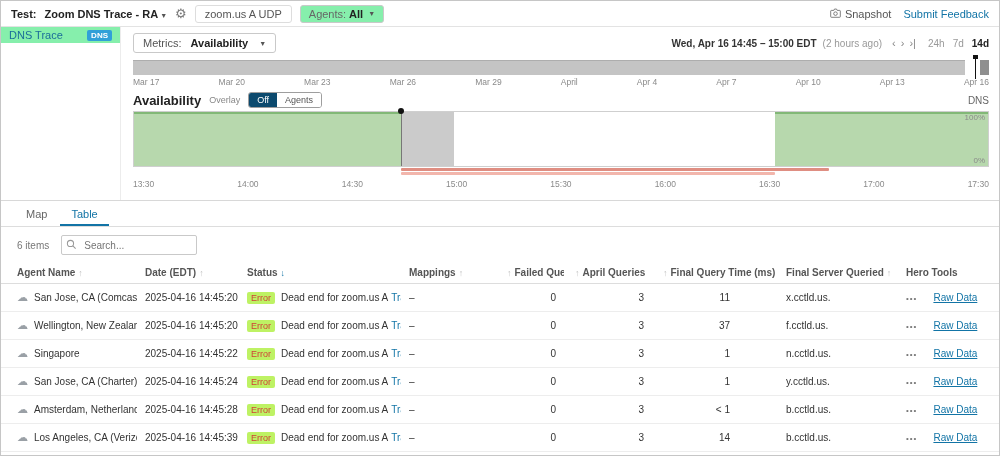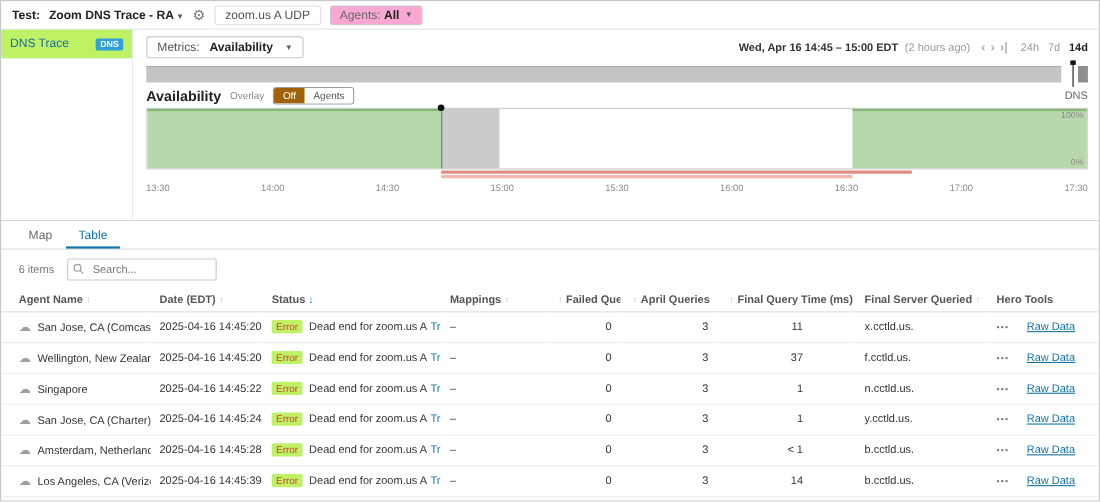--- a/index.html
+++ b/index.html
@@ -6,31 +6,31 @@
   html,body { background:#f4f4f4; }
   body { font-family:"Liberation Sans",sans-serif; font-size:11px; color:#333; }
   .app { width:1000px; height:456px; background:#fff; border:1px solid #c6c6c6; overflow:hidden; display:flex; flex-direction:column; }
 
   
   .topbar { height:26px; flex:0 0 26px; display:flex; align-items:center; padding:0 10px; gap:8px; border-bottom:1px solid #e3e3e3; }
   .test-label, .test-name { font-weight:bold; color:#222; }
   .caret { font-size:7px; color:#555; margin-left:2px; }
   .gear { color:#7a7a7a; font-size:13px; cursor:pointer; }
   .meta-box { color:#555; padding:2px 9px; border:1px solid #ddd; border-radius:3px; background:#fff; }
-  .agents-btn { display:flex; align-items:center; gap:3px; background:#f9a8d4; border:1px solid #c9c9c9; border-radius:3px; padding:2px 8px; cursor:pointer; }
+  .agents-btn { display:flex; align-items:center; gap:3px; background:#86efac; border:1px solid #c9c9c9; border-radius:3px; padding:2px 8px; cursor:pointer; }
   .agents-lab { color:#666; }
   .agents-val { font-weight:bold; color:#222; }
   .top-right { margin-left:auto; display:flex; align-items:center; gap:12px; }
   .snapshot { display:flex; align-items:center; gap:4px; color:#555; cursor:pointer; }
   .feedback { color:#1274a6; cursor:pointer; text-decoration:none; }
 
   
   .main { flex:0 0 174px; display:flex; border-bottom:1px solid #d8d8d8; }
   .sidebar { width:120px; flex:0 0 120px; border-right:1px solid #ececec; }
-  .side-item { height:26px; display:flex; align-items:center; justify-content:space-between; padding:0 8px; background:#bef264; color:#1b6d99; cursor:pointer; }
+  .side-item { height:16px; display:flex; align-items:center; justify-content:space-between; padding:0 8px; background:#86efac; color:#1b6d99; cursor:pointer; }
   .dns-badge { background:#31a0d8; color:#fff; font-size:8px; font-weight:bold; padding:1px 4px; border-radius:2px; }
 
   .content { flex:1; padding:3px 10px 0 12px; display:flex; flex-direction:column; min-width:0; }
   .metrics-row { height:26px; display:flex; align-items:center; }
   .metrics-btn { display:flex; align-items:center; gap:9px; border:1px solid #c9c9c9; border-radius:3px; padding:3px 9px; background:#fff; cursor:pointer; }
   .metrics-lab { color:#555; }
   .metrics-val { font-weight:bold; color:#222; }
   .time-area { margin-left:auto; display:flex; align-items:center; gap:6px; font-size:10px; }
   .time-range { font-weight:bold; color:#333; }
   .time-ago { color:#999; }
@@ -47,21 +47,21 @@
   .brush-handle { position:absolute; right:0; width:9px; top:0; bottom:0; background:#8f8f8f; cursor:ew-resize; }
   .brush-marker { position:absolute; right:13px; top:-5px; width:1px; height:24px; background:#111; }
   .brush-marker::before { content:""; position:absolute; top:0; left:-2px; width:5px; height:4px; background:#111; }
   .ticks { display:flex; justify-content:space-between; font-size:8.5px; color:#8a8a8a; padding:2px 0 1px; }
 
   
   .avail-header { display:flex; align-items:center; gap:8px; margin-top:3px; height:18px; }
   .avail-title { font-size:13px; font-weight:bold; color:#222; }
   .overlay-label { font-size:9px; color:#888; }
   .toggle { display:flex; border:1px solid #9e9e9e; border-radius:3px; overflow:hidden; font-size:9px; }
-  .toggle-off { background:#a16207; color:#fff; padding:2px 8px; cursor:pointer; }
+  .toggle-off { background:#0c4a6e; color:#fff; padding:2px 8px; cursor:pointer; }
   .toggle-agents { background:#fff; color:#555; padding:2px 8px; cursor:pointer; }
   .layer-label { margin-left:auto; color:#666; font-size:10px; }
   .plot { position:relative; height:56px; border:1px solid #cfcfcf; background:#fff; margin-top:2px; }
   .seg { position:absolute; top:0; bottom:0; }
   .selection { position:absolute; top:0; bottom:0; background:rgba(140,140,140,0.45); border-left:1px solid #777; cursor:pointer; }
   .marker-dot { position:absolute; top:-4px; width:6px; height:6px; border-radius:50%; background:#111; transform:translateX(-3px); z-index:3; }
   .y-label { position:absolute; right:3px; font-size:8px; color:#8a8a8a; z-index:2; }
   .y-top { top:1px; } .y-bottom { bottom:1px; }
   .alert-strip { position:relative; height:9px; margin-top:1px; }
   .alert-band { position:absolute; height:3px; border-radius:1px; }
@@ -103,20 +103,30 @@
     <span class="test-label">Test:</span>
     <span class="test-name">
       <span>Zoom DNS Trace - RA</span><span class="caret">▼</span>
     </span>
     <span class="gear">⚙</span>
     <span class="meta-box">zoom.us A UDP</span>
     <span class="agents-btn">
       <span class="agents-lab">Agents:</span>
       <span class="agents-val">All</span>
       <span class="caret">▼</span>
+    </span>
+    <span class="top-right">
+      <span class="snapshot">
+        <svg width="11" height="11" viewBox="0 0 16 16">
+            <path d="M5.5 3.5l1-2h3l1 2h3.5a1 1 0 011 1v8a1 1 0 01-1 1H2a1 1 0 01-1-1v-8a1 1 0 011-1h3.5z" fill="none" stroke="#666" stroke-width="1.2"></path>
+            <circle cx="8" cy="8.2" r="2.6" fill="none" stroke="#666" stroke-width="1.2"></circle>
+          </svg>
+        <span>Snapshot</span>
+      </span>
+      <a class="feedback">Submit Feedback</a>
     </span>
   </div>
 
   <div class="main">
     <div class="sidebar">
       <div class="side-item">
         <span>DNS Trace</span>
         <span class="dns-badge">DNS</span>
       </div>
     </div>
@@ -143,20 +153,33 @@
             </span>
         </span>
       </div>
 
       <div class="brush">
         <div class="brush-fill"></div>
         <div class="brush-gap"></div>
         <div class="brush-handle"></div>
         <div class="brush-marker"></div>
       </div>
+      <div class="ticks">
+          <span class="tick">Mar 17</span>
+          <span class="tick">Mar 20</span>
+          <span class="tick">Mar 23</span>
+          <span class="tick">Mar 26</span>
+          <span class="tick">Mar 29</span>
+          <span class="tick">April</span>
+          <span class="tick">Apr 4</span>
+          <span class="tick">Apr 7</span>
+          <span class="tick">Apr 10</span>
+          <span class="tick">Apr 13</span>
+          <span class="tick">Apr 16</span>
+        </div>
 
       <div class="avail-header">
         <span class="avail-title">Availability</span>
         <span class="overlay-label">Overlay</span>
         <span class="toggle">
           <span class="toggle-off">Off</span>
           <span class="toggle-agents">Agents</span>
         </span>
         <span class="layer-label">DNS</span>
       </div>

